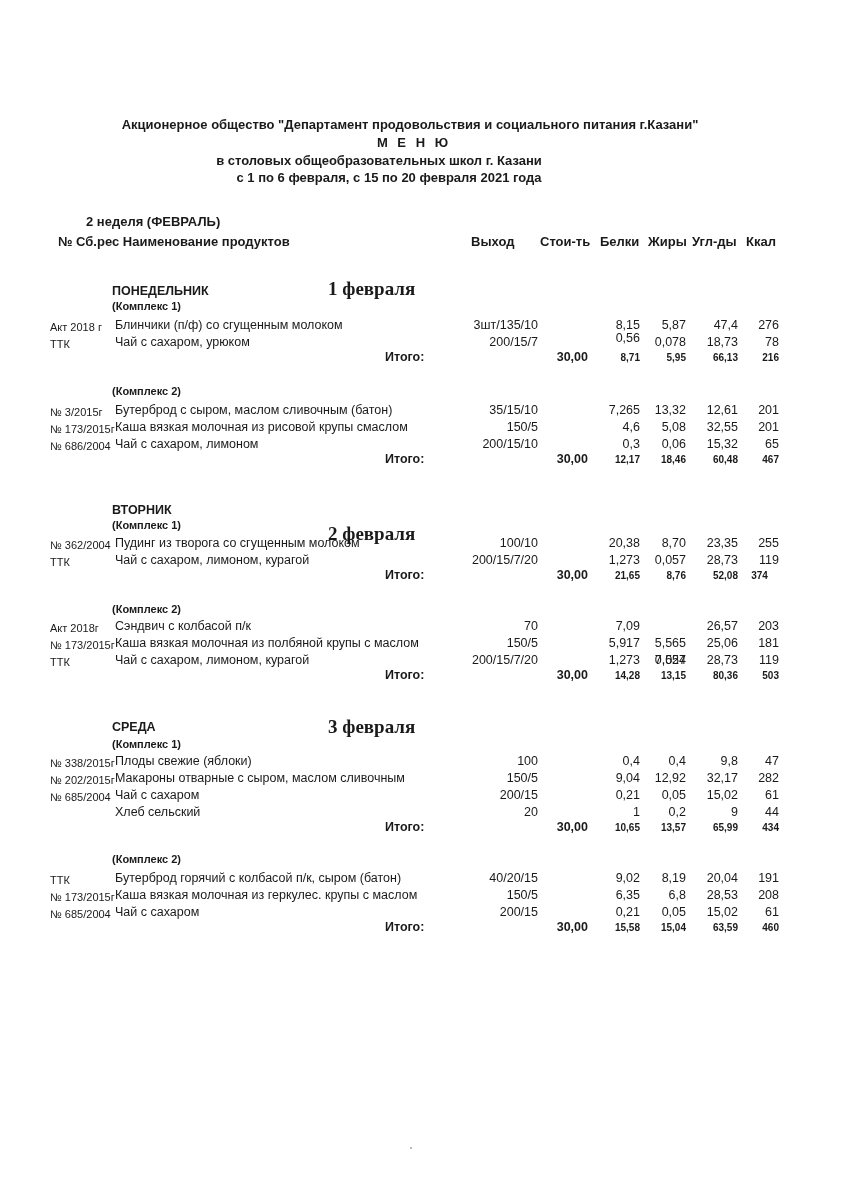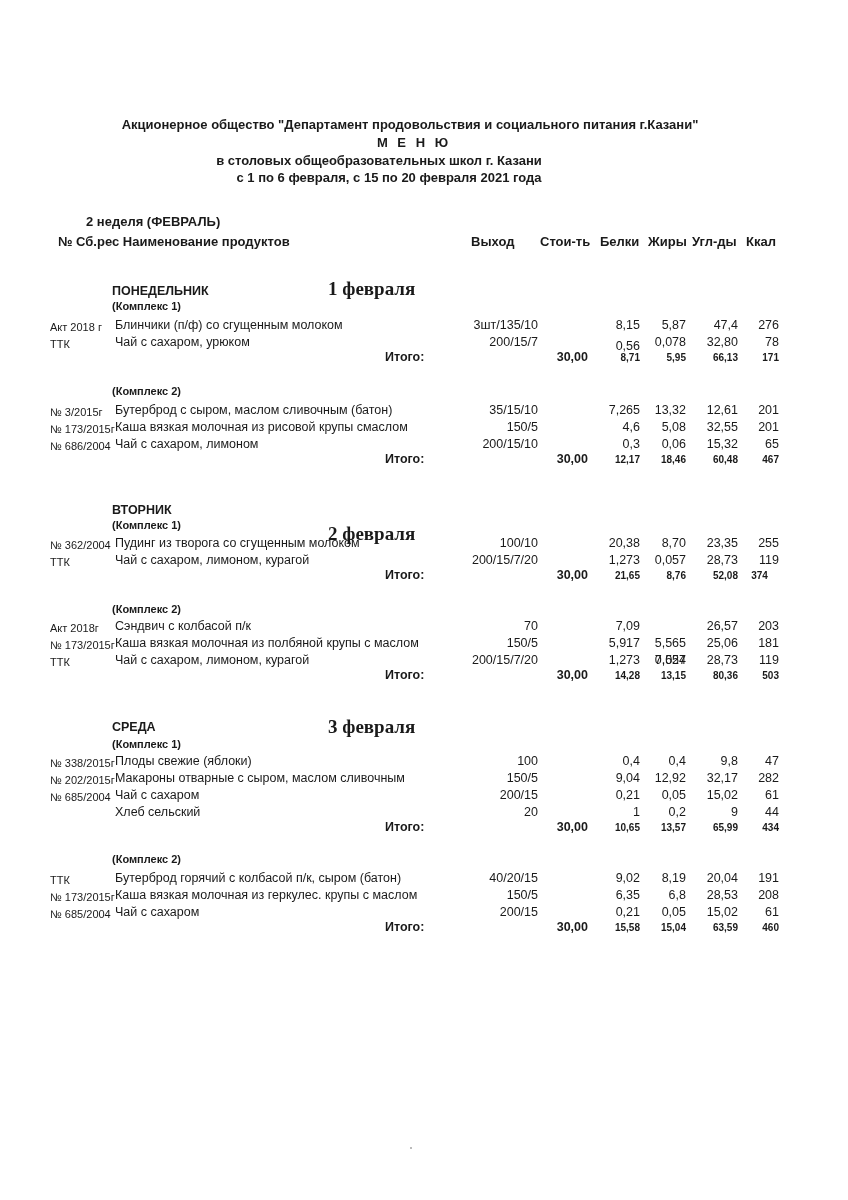--- a/index.html
+++ b/index.html
@@ -54,30 +54,30 @@
     <div class="abs code" style="top: 321px;">Акт 2018 г</div>
     <div class="abs name" style="top: 318px;">Блинчики (п/ф) со сгущенным молоком</div>
     <div class="abs out" style="top: 318px;">3шт/135/10</div>
     <div class="abs num c-b" style="top: 318px;">8,15</div>
     <div class="abs num c-f" style="top: 318px;">5,87</div>
     <div class="abs num c-u" style="top: 318px;">47,4</div>
     <div class="abs num c-k" style="top: 318px;">276</div>
     <div class="abs code" style="top: 338px;">ТТК</div>
     <div class="abs name" style="top: 335px;">Чай с сахаром, урюком</div>
     <div class="abs out" style="top: 335px;">200/15/7</div>
-    <div class="abs num c-b" style="top: 339px;">0,56</div>
+    <div class="abs num c-b" style="top: 331px;">0,56</div>
     <div class="abs num c-f" style="top: 335px;">0,078</div>
-    <div class="abs num c-u" style="top: 335px;">32,80</div>
+    <div class="abs num c-u" style="top: 335px;">18,73</div>
     <div class="abs num c-k" style="top: 335px;">78</div>
     <div class="abs itog" style="top: 350px;">Итого:</div>
     <div class="abs cost" style="top: 350px;">30,00</div>
     <div class="abs num tot c-b" style="top: 352px;">8,71</div>
     <div class="abs num tot c-f" style="top: 352px;">5,95</div>
     <div class="abs num tot c-u" style="top: 352px;">66,13</div>
-    <div class="abs num tot c-k" style="top: 352px;">171</div>
+    <div class="abs num tot c-k" style="top: 352px;">216</div>
     <div class="abs cplx" style="top: 385px;">(Комплекс 2)</div>
     <div class="abs code" style="top: 406px;">№ 3/2015г</div>
     <div class="abs name" style="top: 403px;">Бутерброд с сыром, маслом сливочным (батон)</div>
     <div class="abs out" style="top: 403px;">35/15/10</div>
     <div class="abs num c-b" style="top: 403px;">7,265</div>
     <div class="abs num c-f" style="top: 403px;">13,32</div>
     <div class="abs num c-u" style="top: 403px;">12,61</div>
     <div class="abs num c-k" style="top: 403px;">201</div>
     <div class="abs code" style="top: 423px;">№ 173/2015г</div>
     <div class="abs name" style="top: 420px;">Каша вязкая молочная из рисовой крупы смаслом</div>

